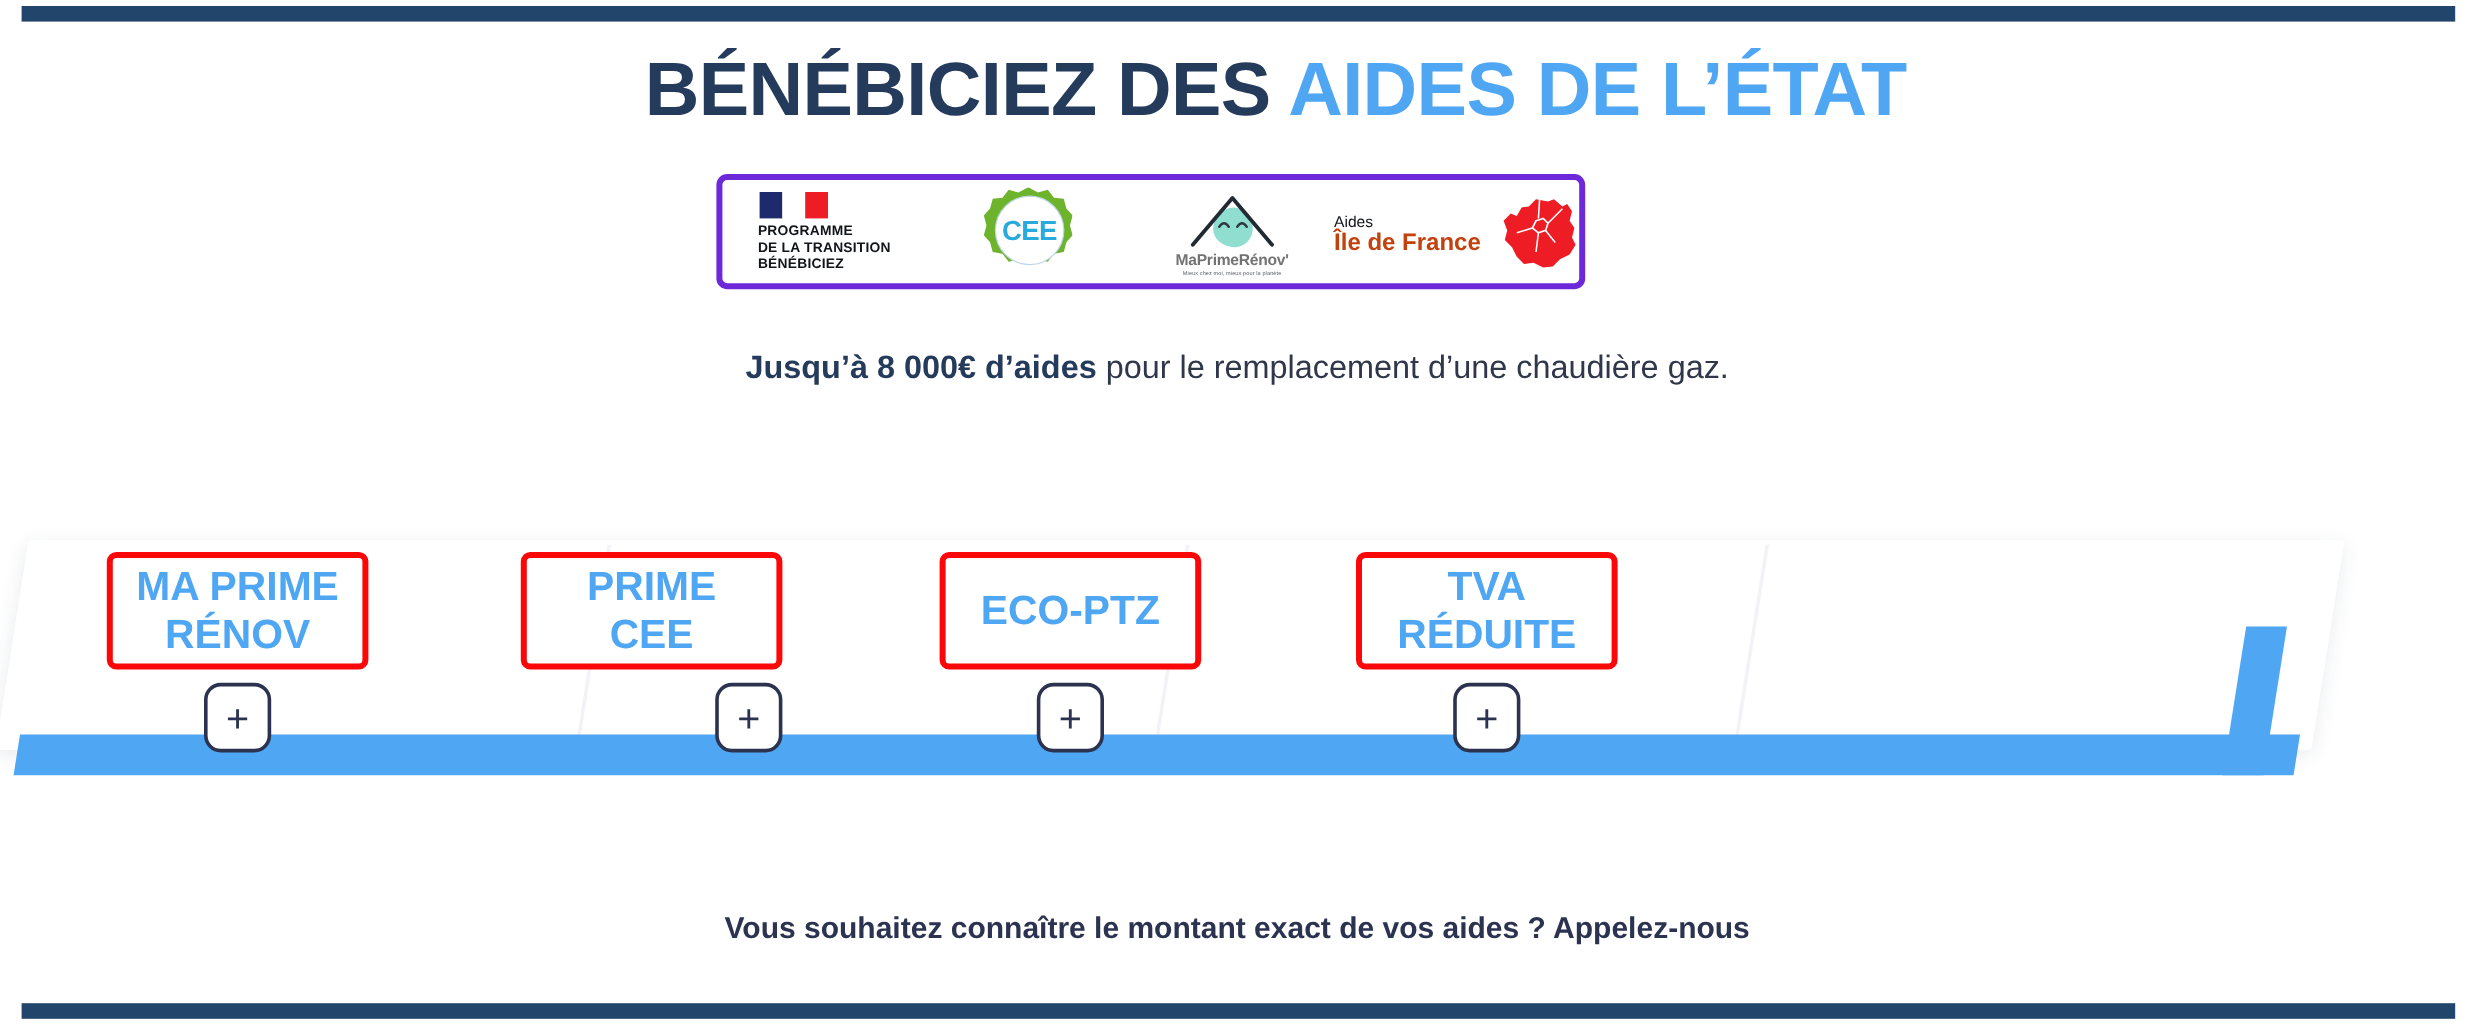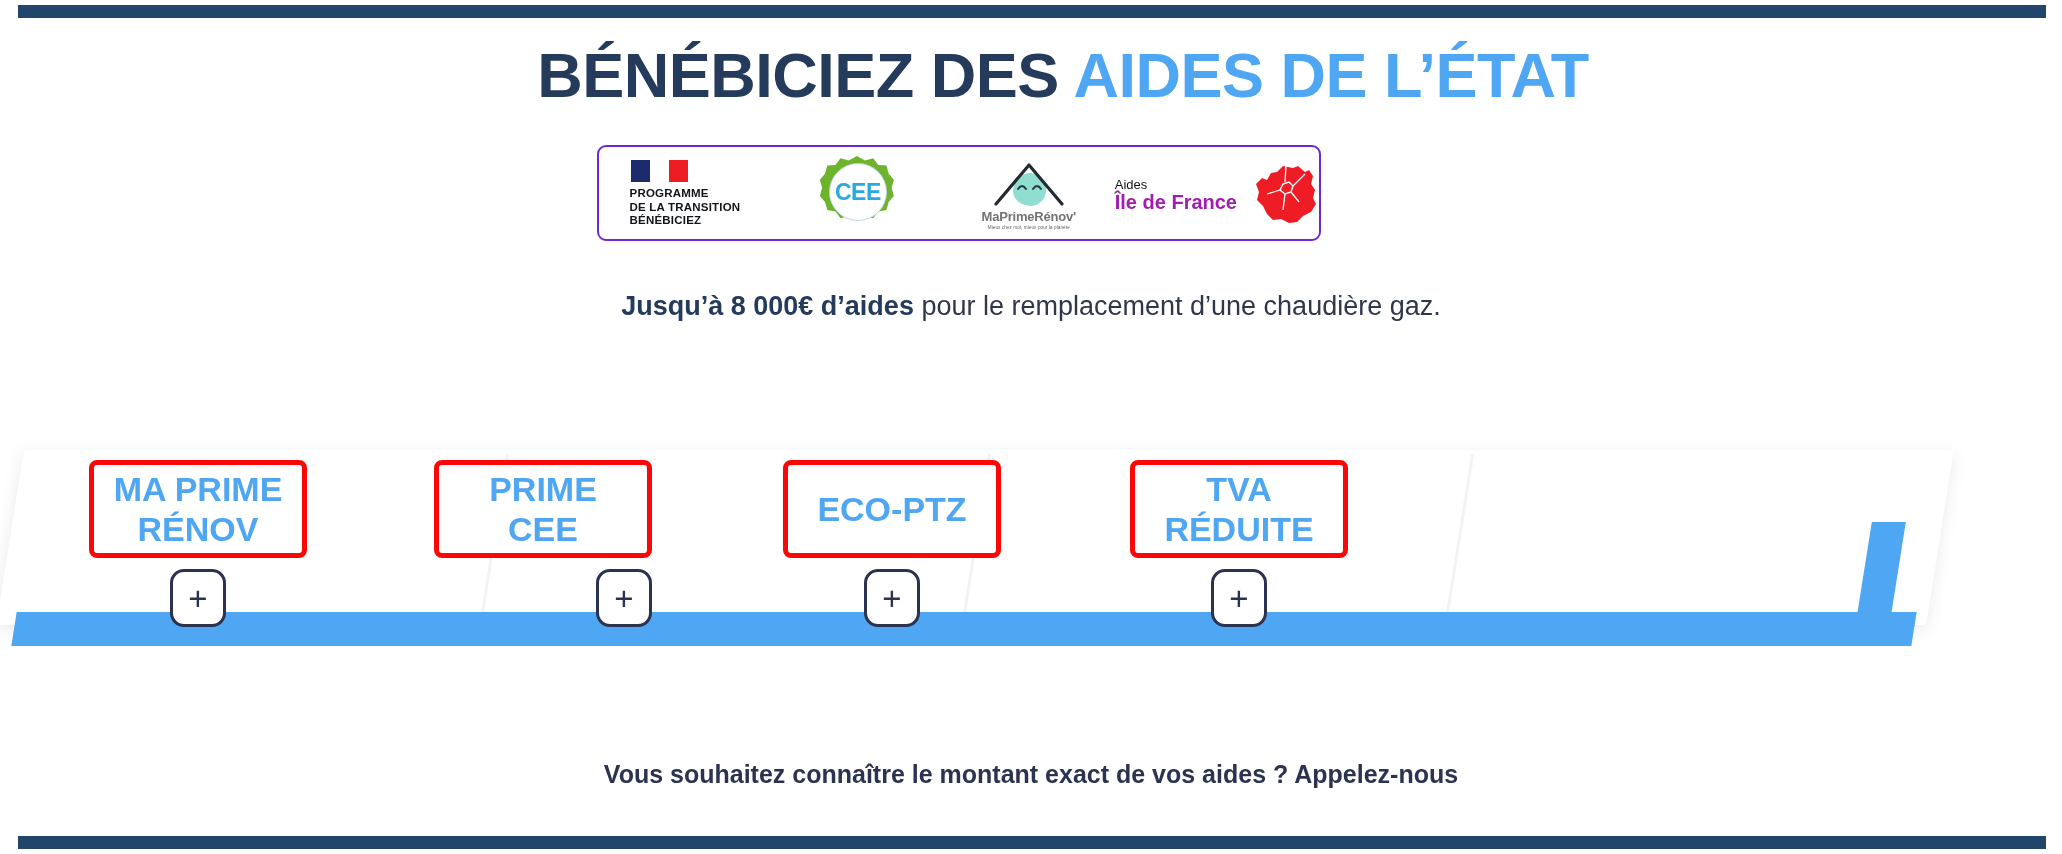--- a/index.html
+++ b/index.html
@@ -48,21 +48,21 @@
   .title .dark { color: #253b5c; }
   .title .light { color: #4fa6f2; }
 
   
   .logo-band {
     position: absolute;
     top: 145px;
     left: 597px;
     width: 724px;
     height: 96px;
-    border: 2px solid #6d28d9;
+    border: 5px solid #6d28d9;
     border-radius: 9px;
     background: #ffffff;
     box-sizing: border-box;
     display: flex;
     align-items: center;
   }
   .logo-slot {
     flex: 1 1 0;
     height: 100%;
     display: flex;
@@ -190,21 +190,21 @@
   .idf-txt { text-align: left; }
   .idf-small {
     font-size: 13px;
     color: #121418;
     line-height: 1;
     margin-bottom: 1px;
   }
   .idf-big {
     font-size: 20px;
     font-weight: bold;
-    color: #a21caf;
+    color: #c2410c;
     line-height: 1.05;
     white-space: nowrap;
   }
   .idf-map { width: 66px; height: 62px; display: block; }
 
   
   .amounts {
     position: absolute;
     top: 285px;
     left: 0;

